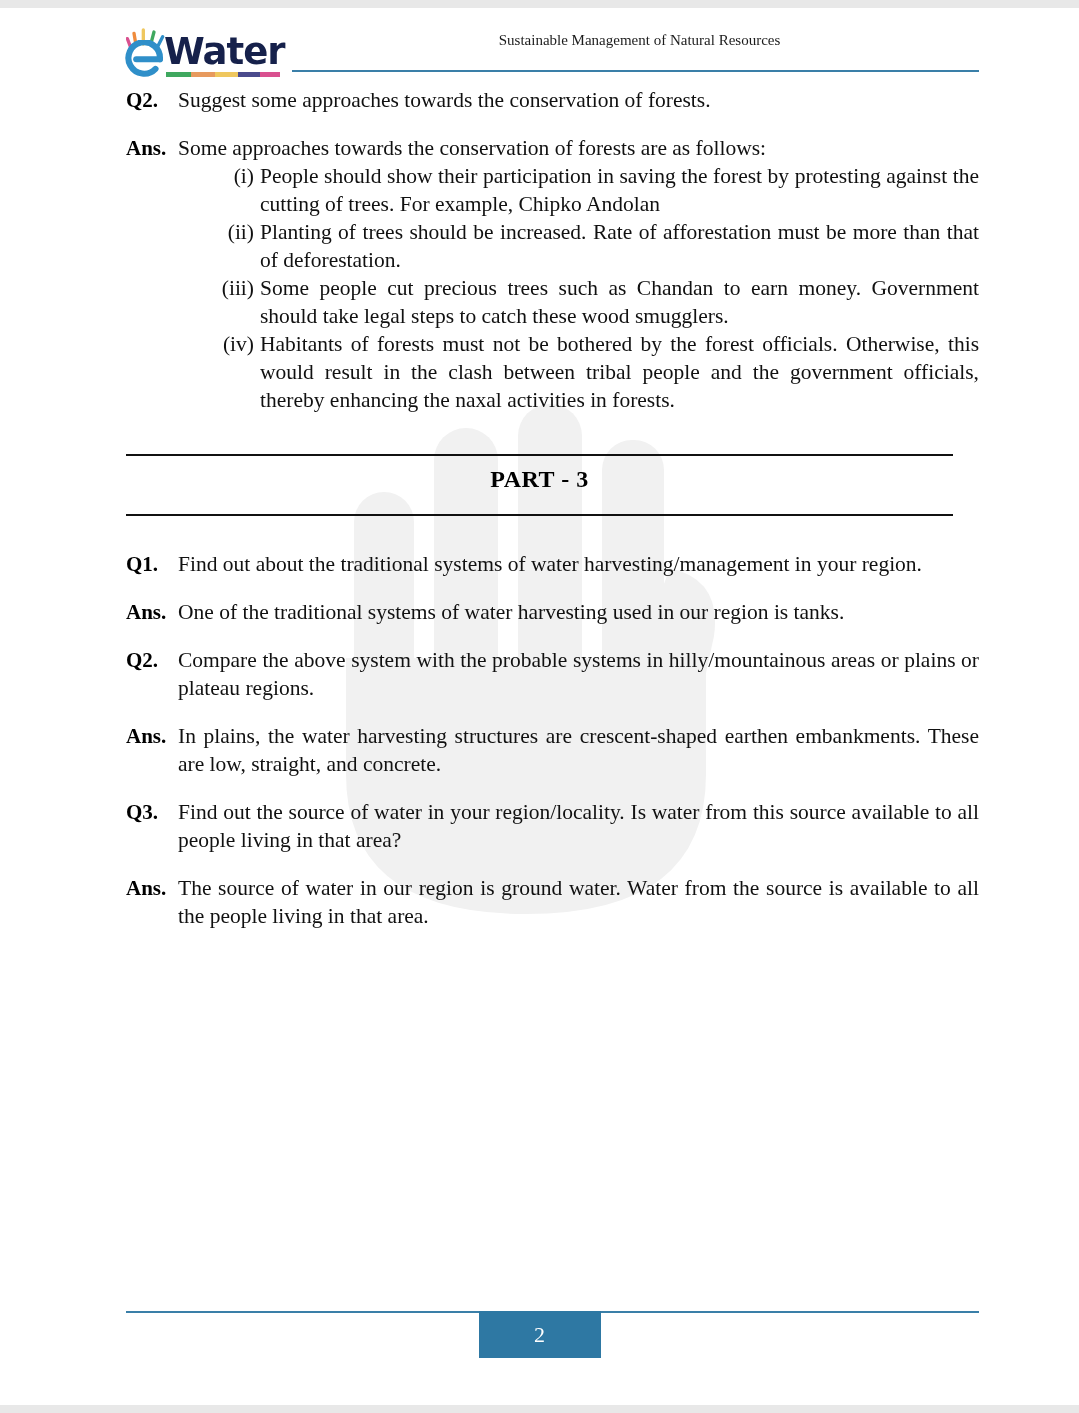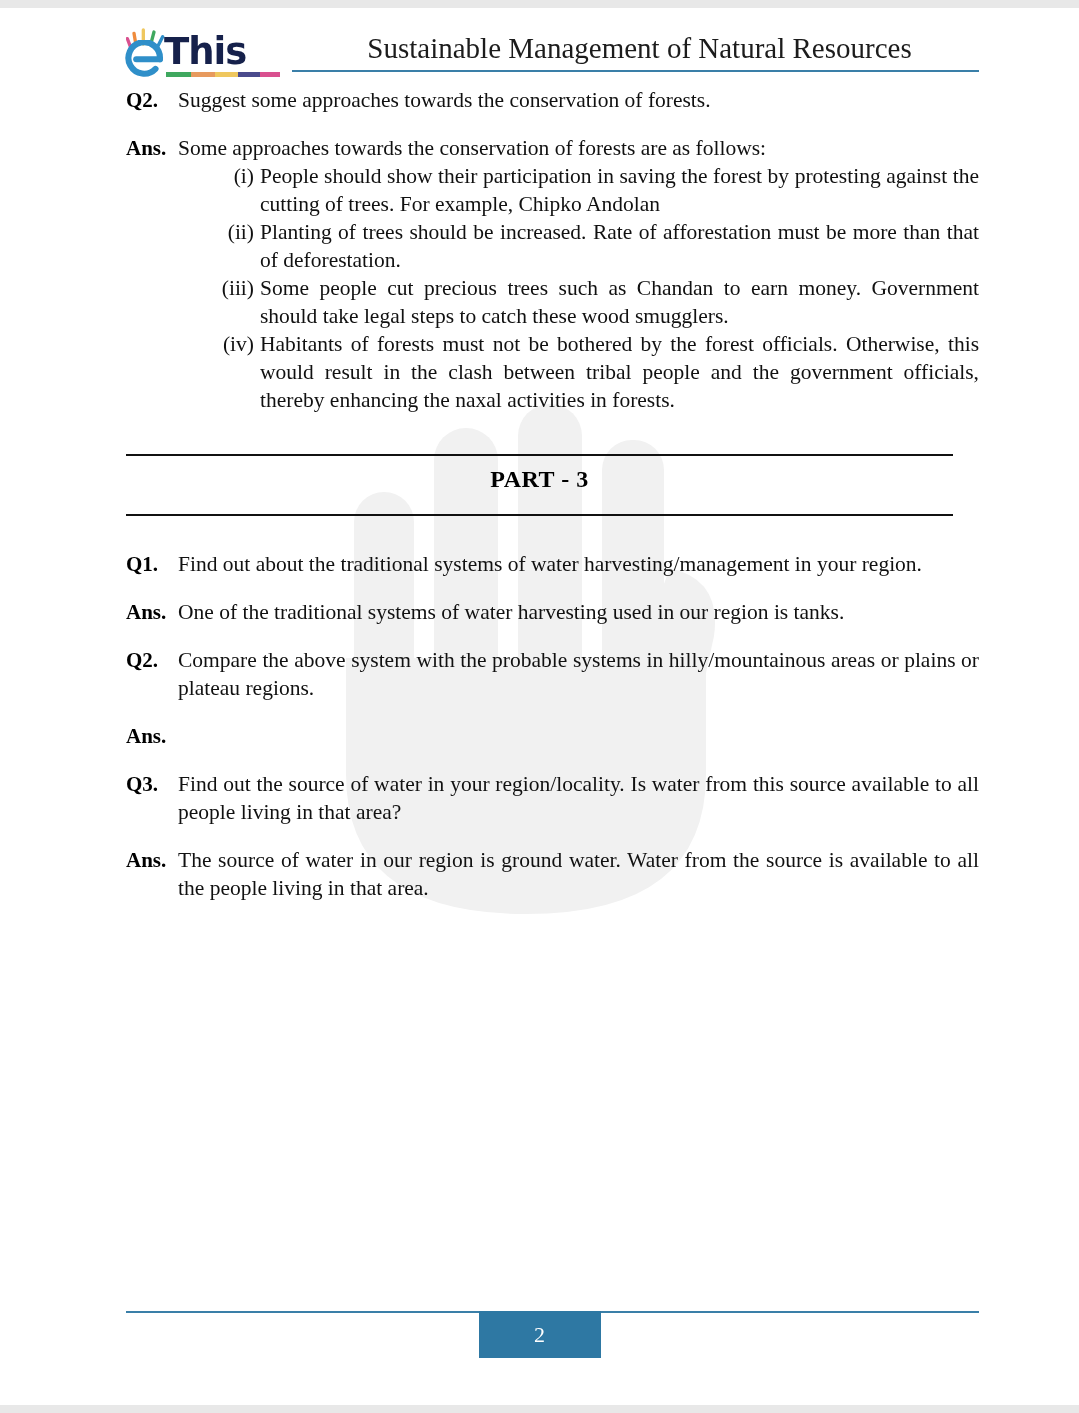--- a/index.html
+++ b/index.html
@@ -72,21 +72,21 @@
   }
   .logo-bar span { height: 100%; }
 
   .header-title {
     position: absolute;
     left: 300px;
     right: 100px;
     top: 16px;
     text-align: center;
     font-family: "Liberation Serif", serif;
-    font-size: 29px;
+    font-size: 15px;
     color: #1c1c1c;
     white-space: nowrap;
   }
   .header-rule {
     position: absolute;
     left: 292px;
     right: 100px;
     top: 54px;
     height: 2px;
     background: #3a7fa8;
@@ -229,21 +229,21 @@
             <line x1="47" y1="29" x2="55" y2="13" stroke="#2f8fc9"></line>
           </g>
         </svg>
       </div>
       <div class="logo-e">
         <svg viewBox="0 0 48 42" xmlns="http://www.w3.org/2000/svg">
           <path d="M41 22 A18 18 0 1 0 36 33" fill="none" stroke="#2f8fc9" stroke-width="7" stroke-linecap="round"></path>
           <line x1="14" y1="22" x2="41" y2="22" stroke="#2f8fc9" stroke-width="7" stroke-linecap="round"></line>
         </svg>
       </div>
-      <div class="logo-word">This</div>
+      <div class="logo-word">Water</div>
       <div class="logo-bar">
         <span style="flex:1.1;background:#3fa85f"></span>
         <span style="flex:1.1;background:#e79a5e"></span>
         <span style="flex:1.0;background:#efc75e"></span>
         <span style="flex:1.0;background:#4a4a8c"></span>
         <span style="flex:0.9;background:#d9508f"></span>
       </div>
     </div>
     <div class="header-title">Sustainable Management of Natural Resources</div>
     <div class="header-rule"></div>
@@ -302,20 +302,21 @@
         </div>
       </div>
 
       <div class="block">
         <div class="tag">Q2.</div>
         <div class="body">Compare the above system with the probable systems in hilly/mountainous areas or plains or plateau regions.</div>
       </div>
       <div class="block">
         <div class="tag">Ans.</div>
         <div class="body">
+          <div class="para">In plains, the water harvesting structures are crescent-shaped earthen embankments. These are low, straight, and concrete.</div>
         </div>
       </div>
 
       <div class="block">
         <div class="tag">Q3.</div>
         <div class="body">Find out the source of water in your region/locality. Is water from this source available to all people living in that area?</div>
       </div>
       <div class="block">
         <div class="tag">Ans.</div>
         <div class="body">

